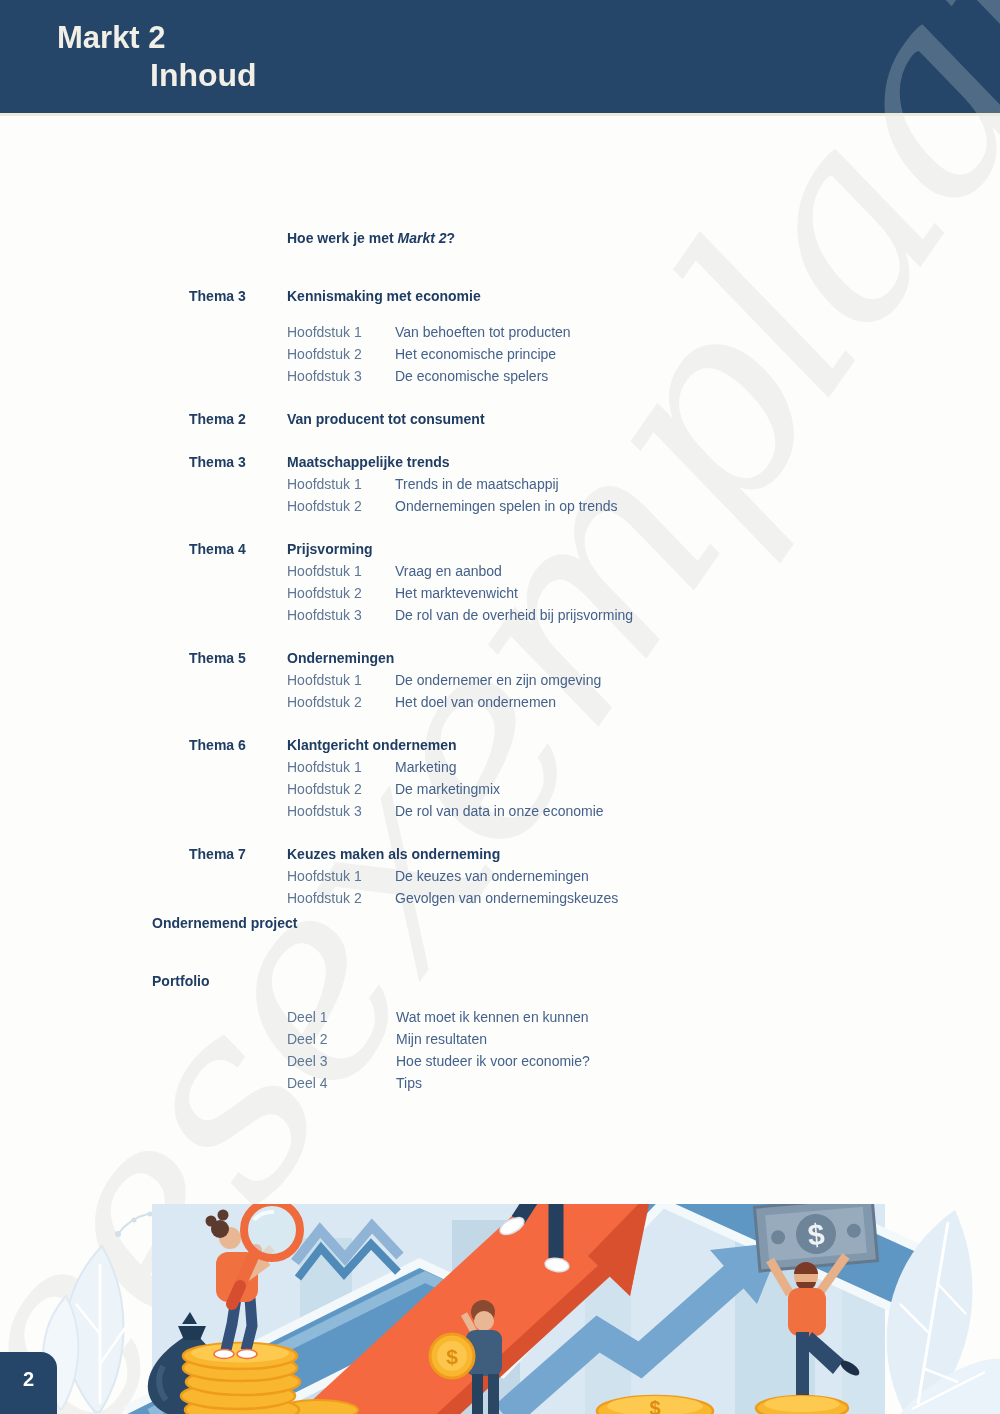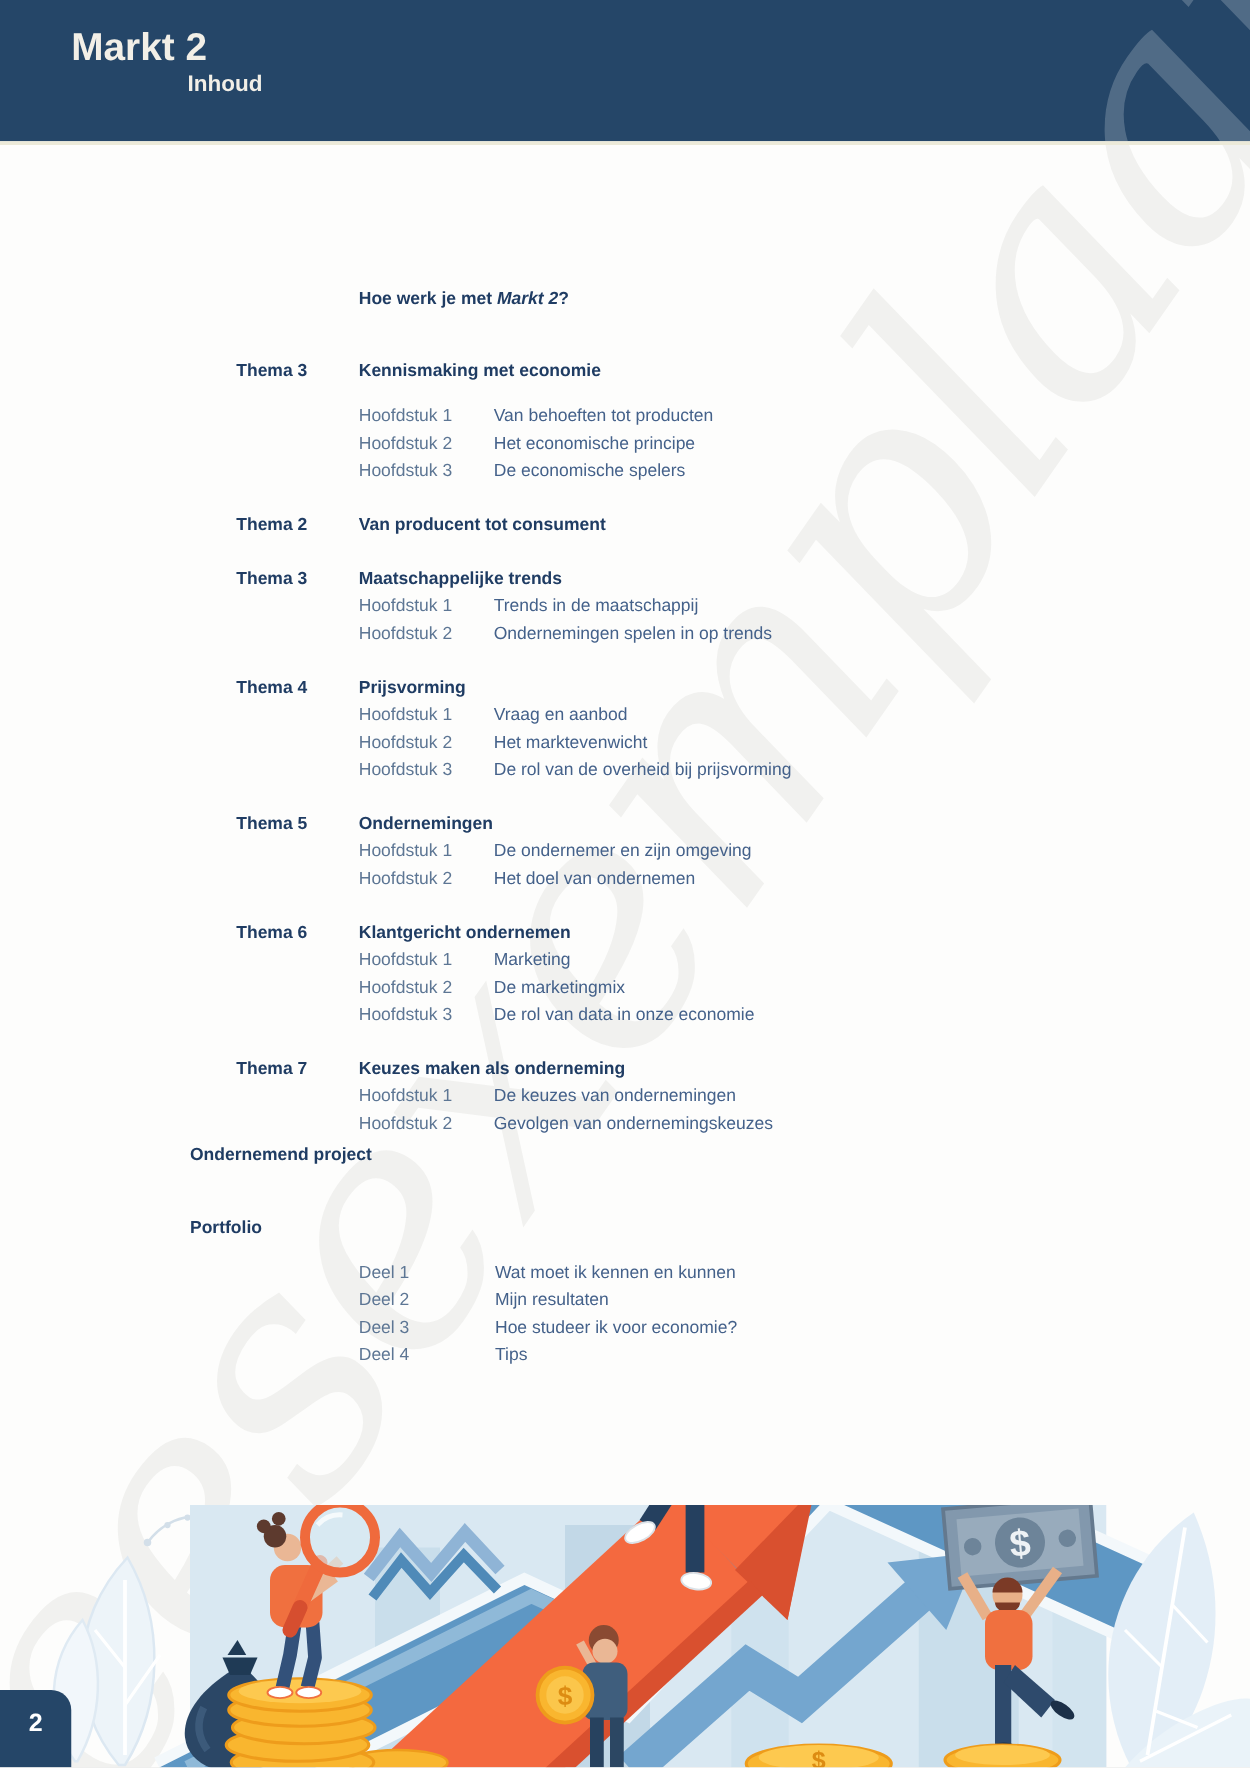--- a/index.html
+++ b/index.html
@@ -19,21 +19,21 @@
   .watermark.gray  { color:rgba(70,70,62,0.065); z-index:1; }
   .watermark.light { color:rgba(255,255,255,0.20); }
 
   
   .header {
     position:absolute; left:0; top:0; right:0; height:113px;
     background:#254668; overflow:hidden; z-index:3;
   }
   .header-rule { position:absolute; left:0; top:113px; right:0; height:3px; background:#ecead9; z-index:3; }
   .book-title { position:absolute; left:57px;  top:20px; font-size:31px; font-weight:bold; color:#f2efe7; z-index:2; }
-  .page-title { position:absolute; left:150px; top:57px; font-size:18px; font-weight:bold; color:#f2efe7; z-index:2; }
+  .page-title { position:absolute; left:150px; top:57px; font-size:32px; font-weight:bold; color:#f2efe7; z-index:2; }
 
   
   .toc { position:absolute; left:0; top:227px; right:0; z-index:2; font-size:14px; line-height:22px; color:#44618a; }
   .row { position:relative; }
   .indent-2 { padding-left:287px; }
   .indent-1 { padding-left:152px; }
   .bold-navy { font-weight:bold; color:#1f3c63; }
   .theme-block { margin-top:21px; }
   .theme-block.first { margin-top:36px; }
   .theme-block.first .chapters { margin-top:14px; }

